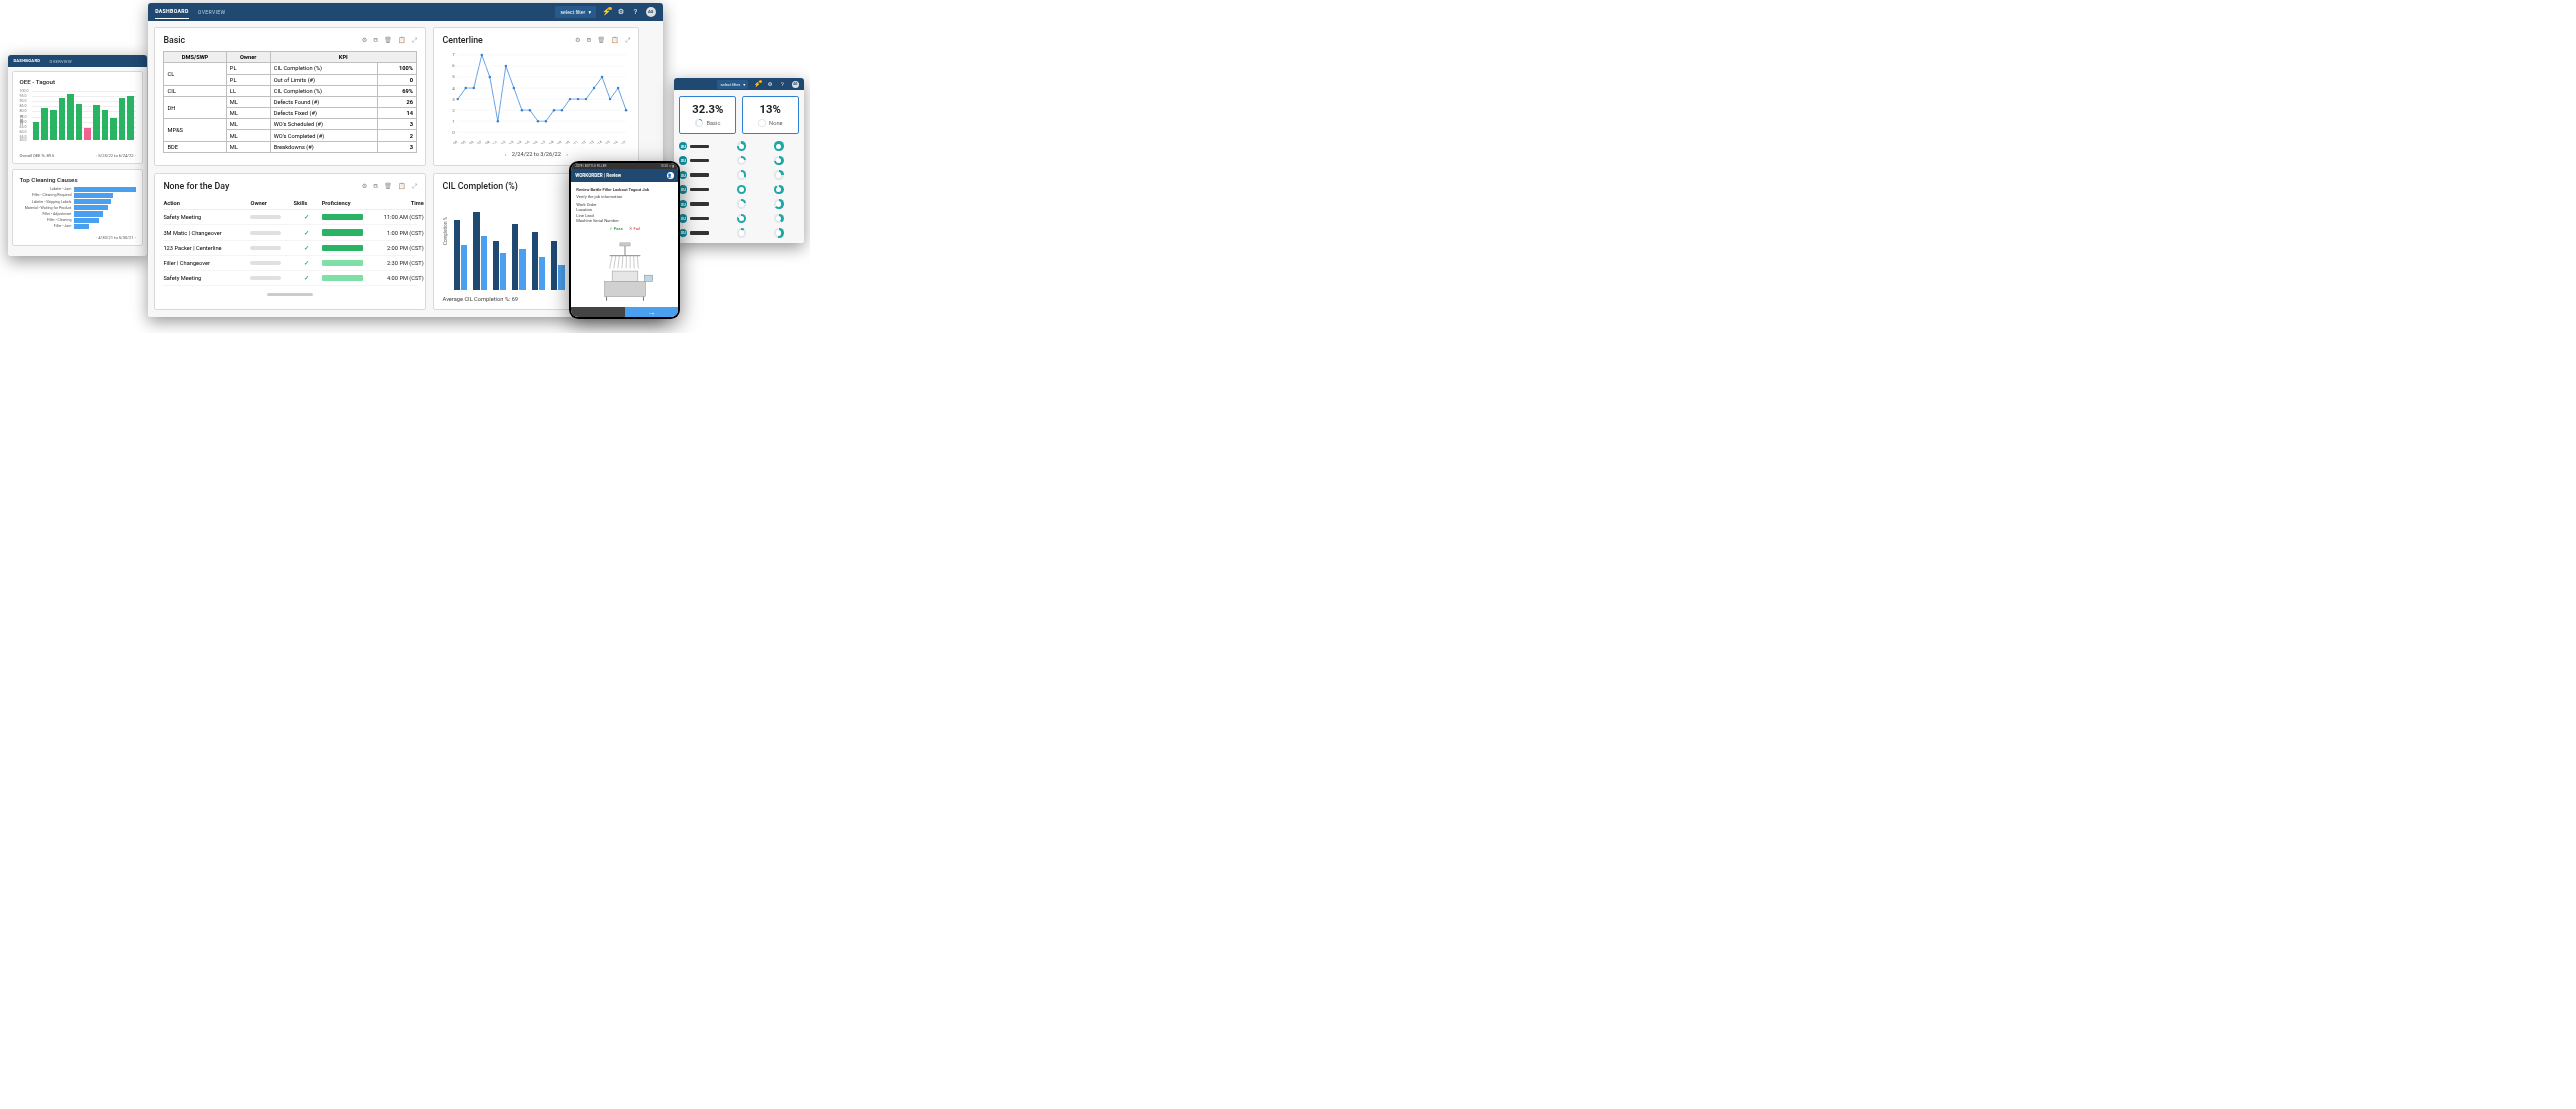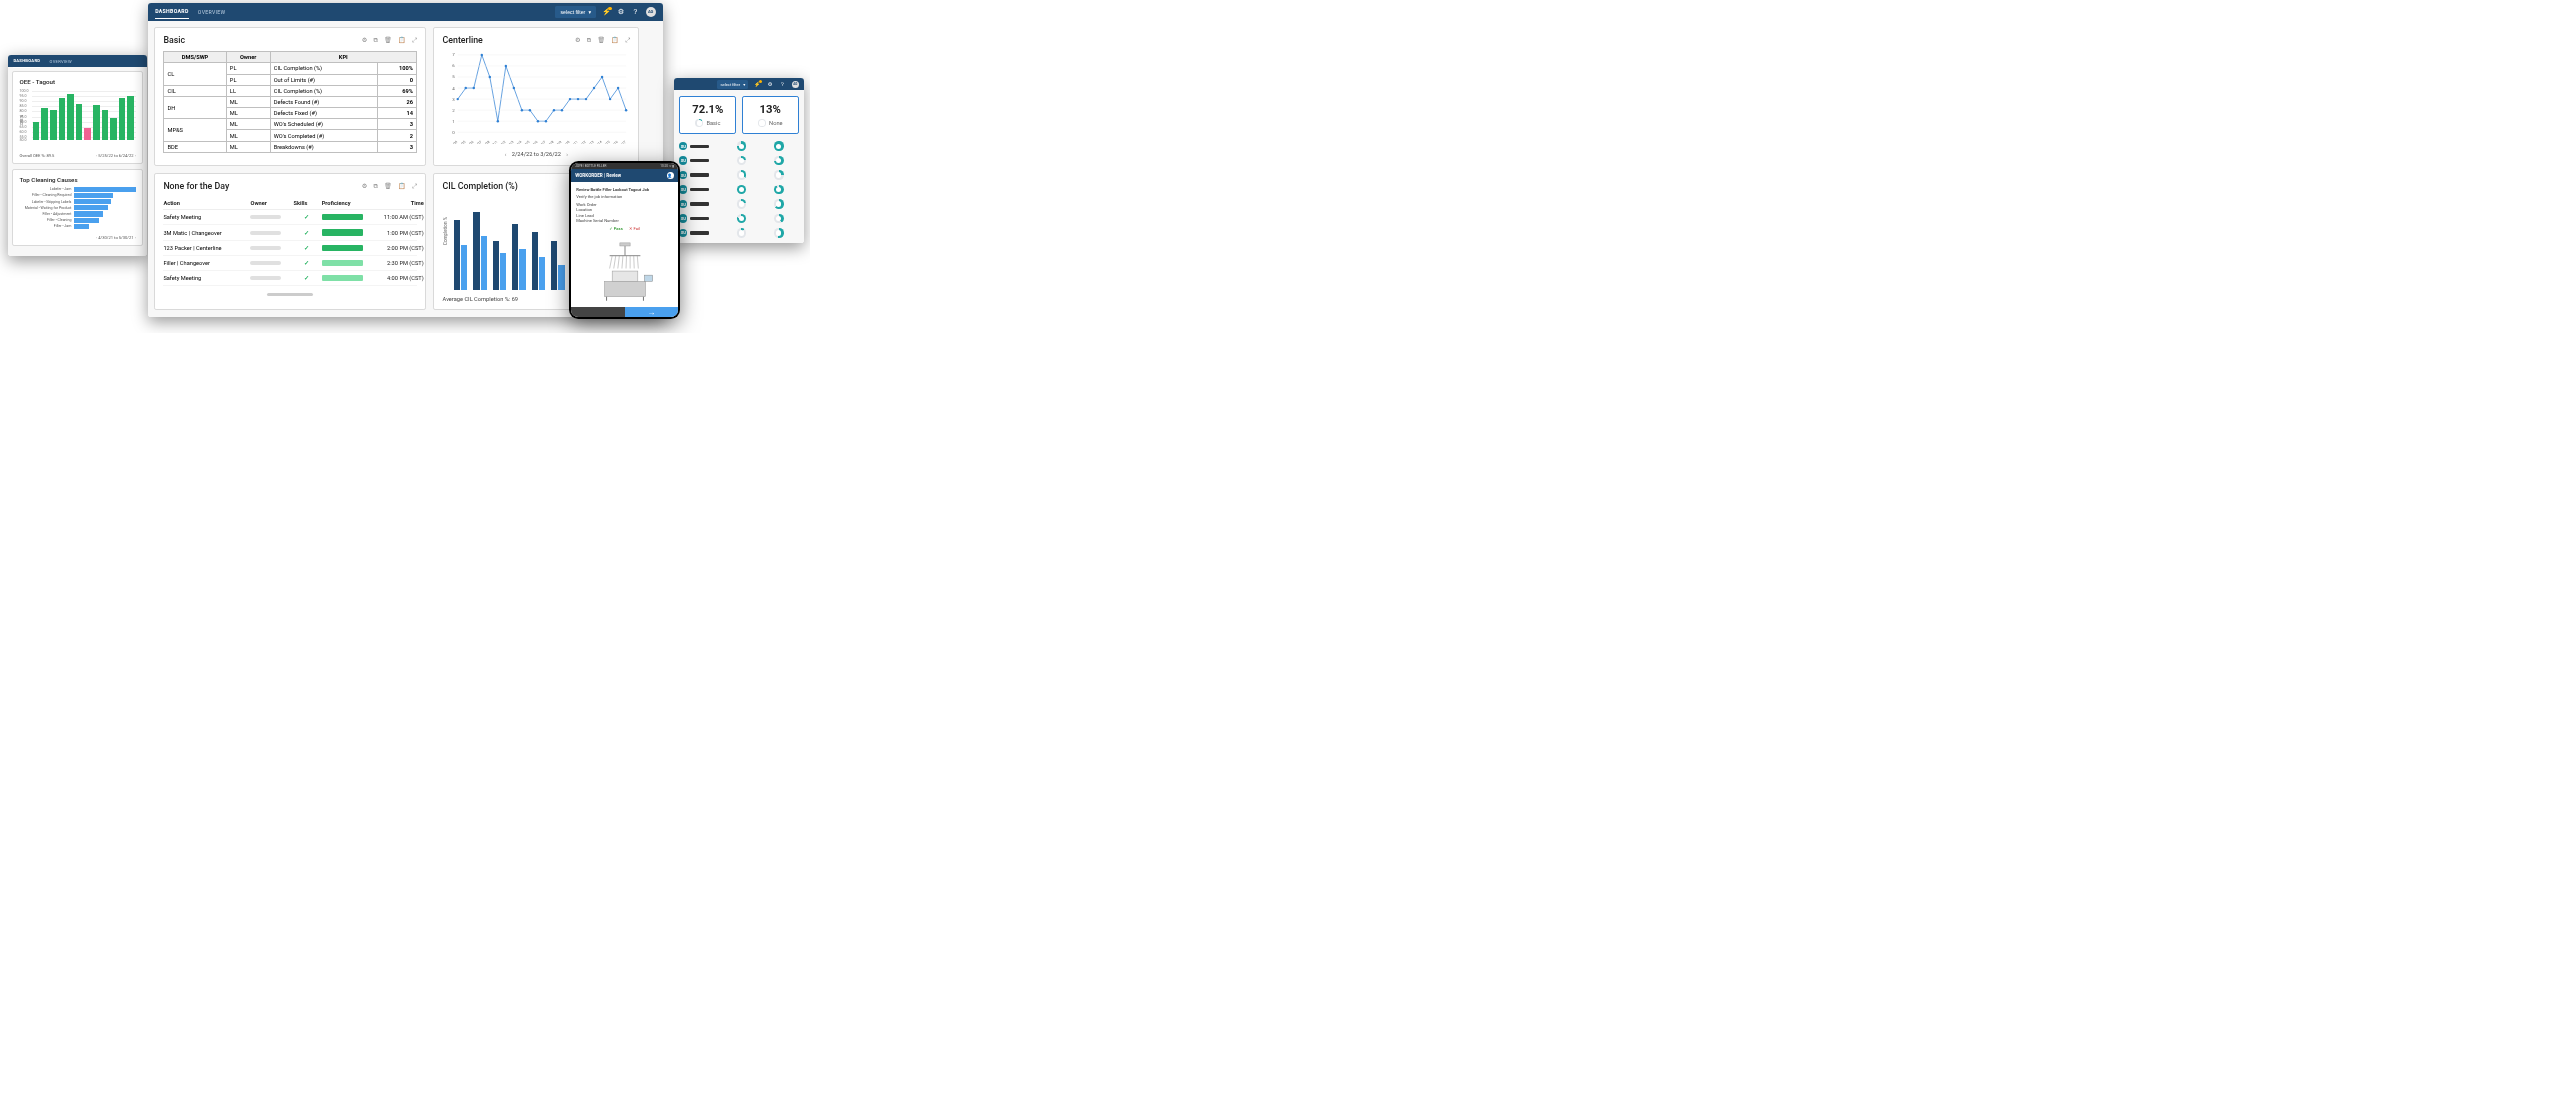--- a/index.html
+++ b/index.html
@@ -648,21 +648,21 @@
       </button>
       <span class="hdr-icon small">⚡<span class="notif-dot"></span></span>
       <span class="hdr-icon small">⚙</span>
       <span class="hdr-icon small">？</span>
       <span class="avatar-badge small">AG</span>
     </div>
   </div>
   <div class="right-body" style="background:#f7f7f7;">
     <div class="stat-row">
       <div class="stat-card">
-        <div class="stat-val">72.1%</div>
+        <div class="stat-val">32.3%</div>
         <div class="stat-lbl-row">
           <span class="stat-donut"></span>
           <span>Basic</span>
         </div>
       </div>
       <div class="stat-card">
         <div class="stat-val">13%</div>
         <div class="stat-lbl-row">
           <span class="stat-donut half" style="background:conic-gradient(var(--donut-empty) 0 360deg);"></span>
           <span>None</span>

